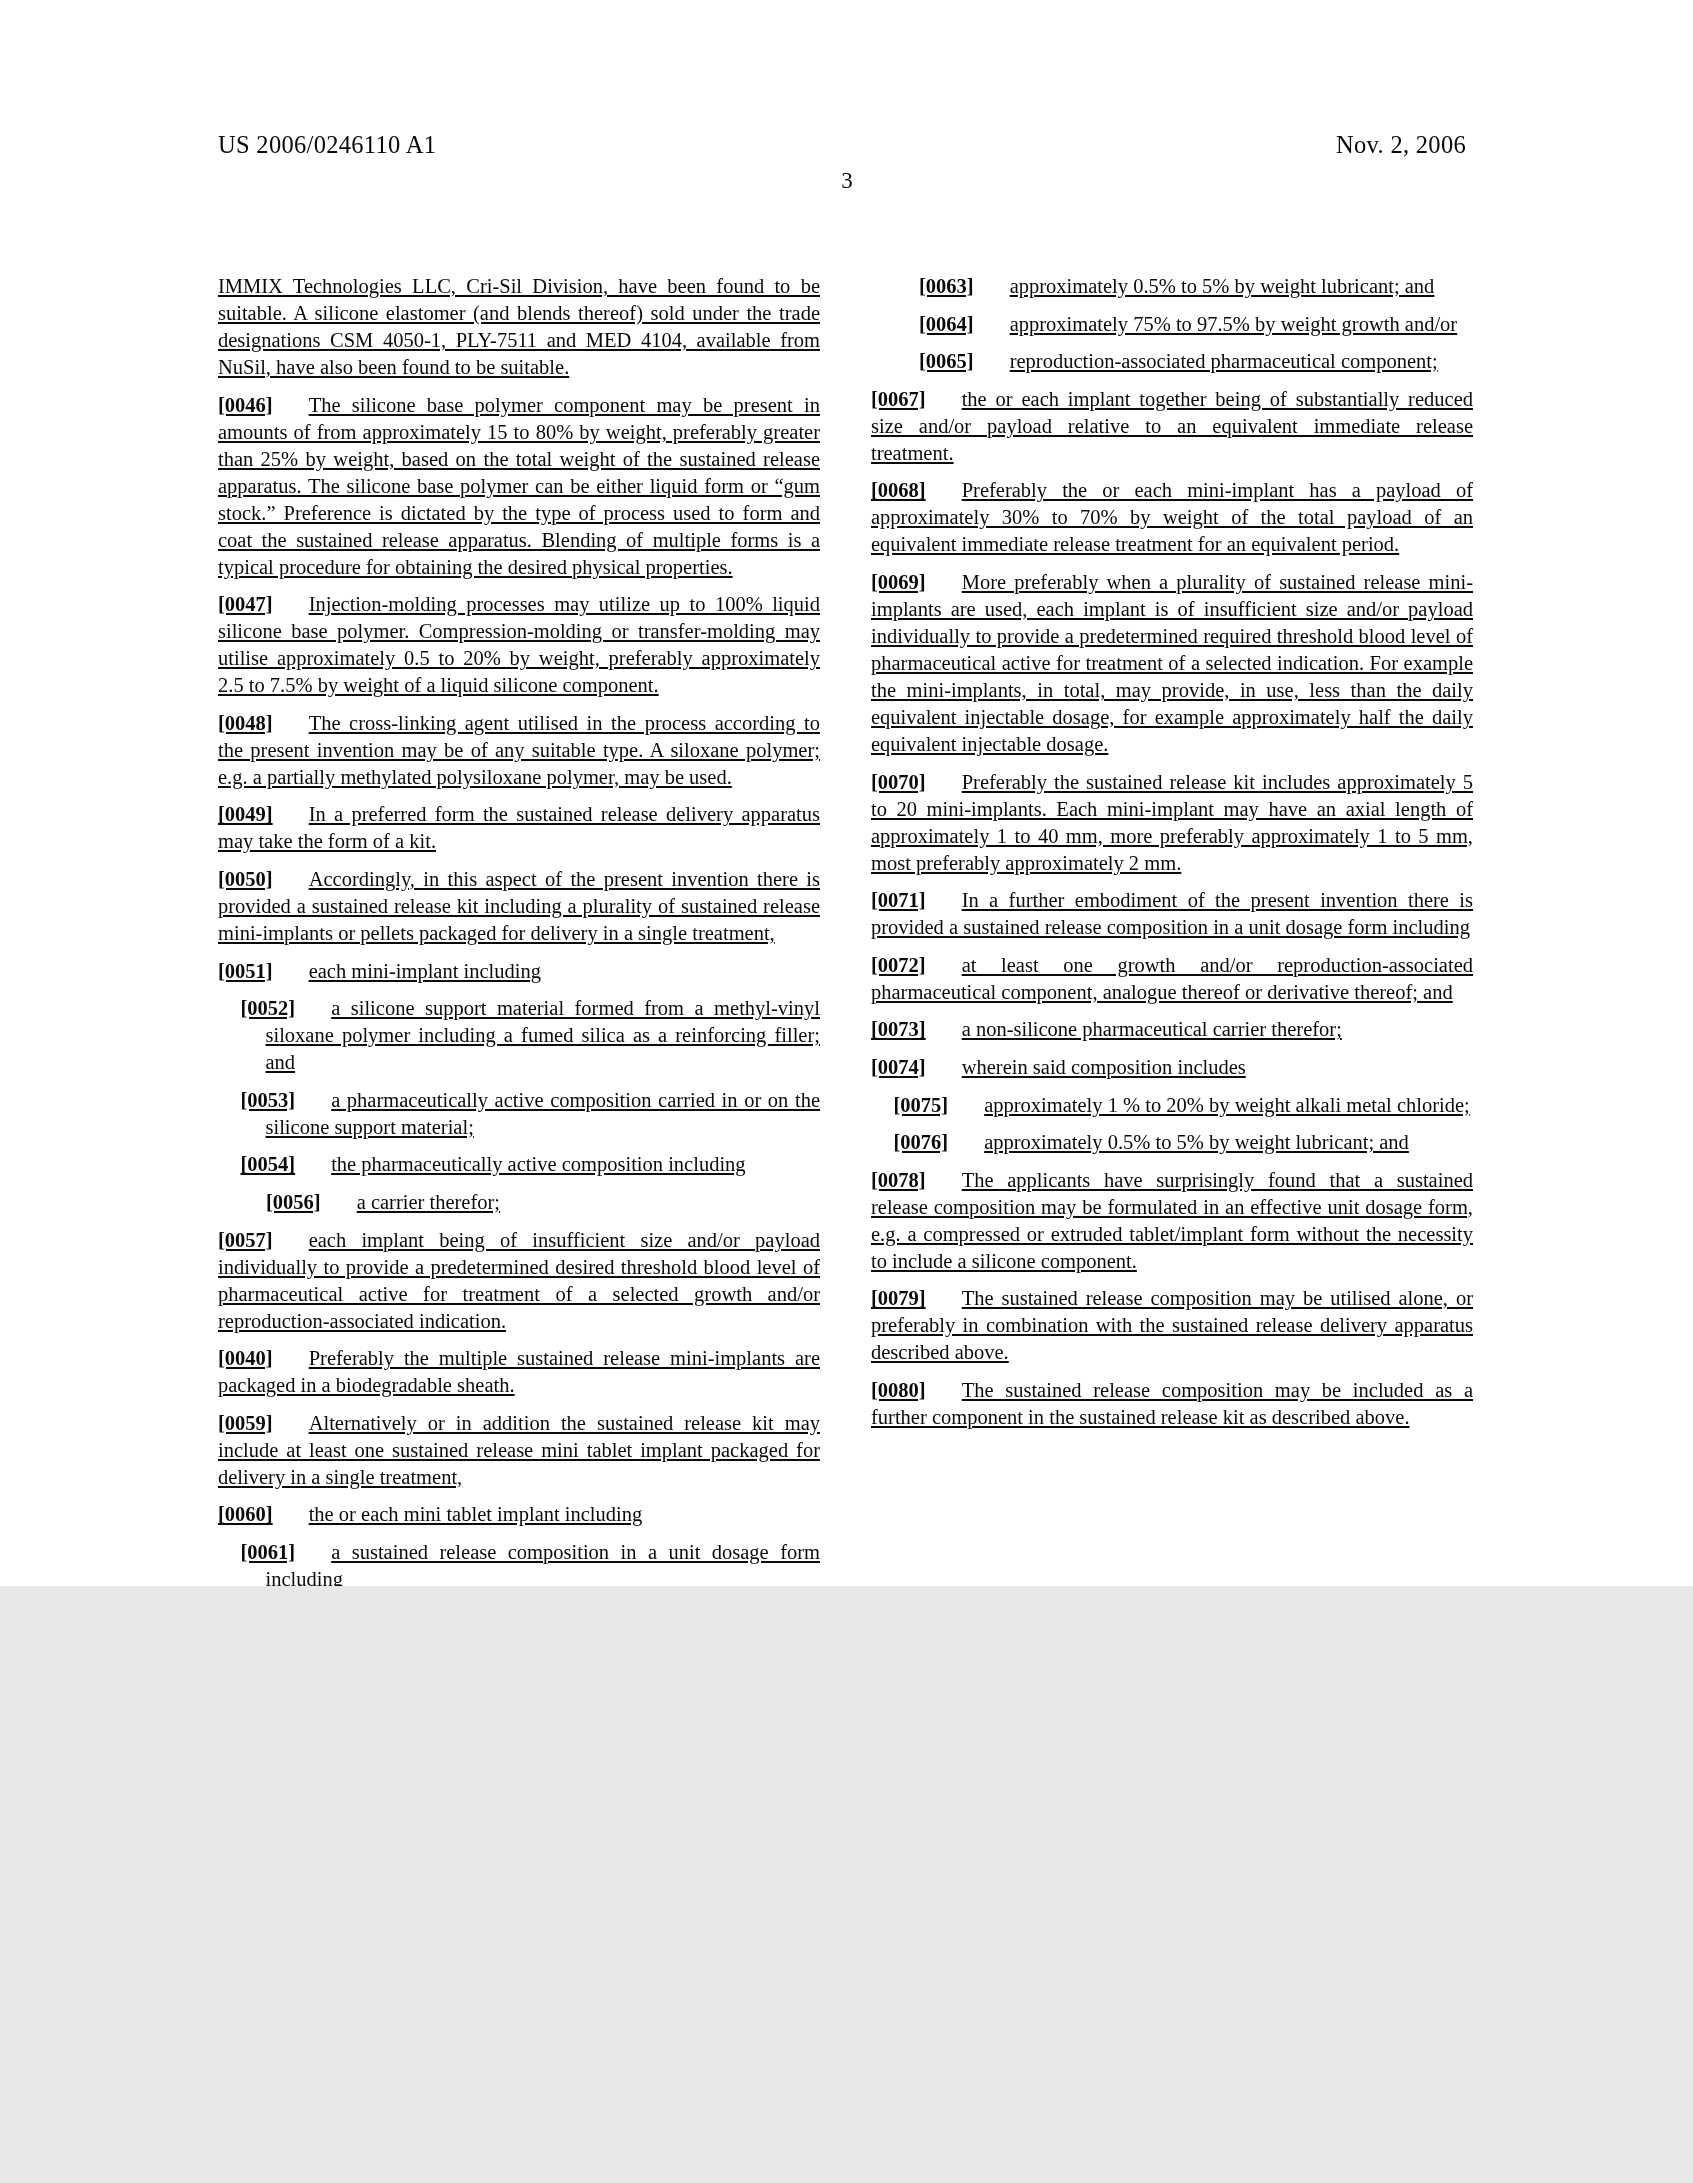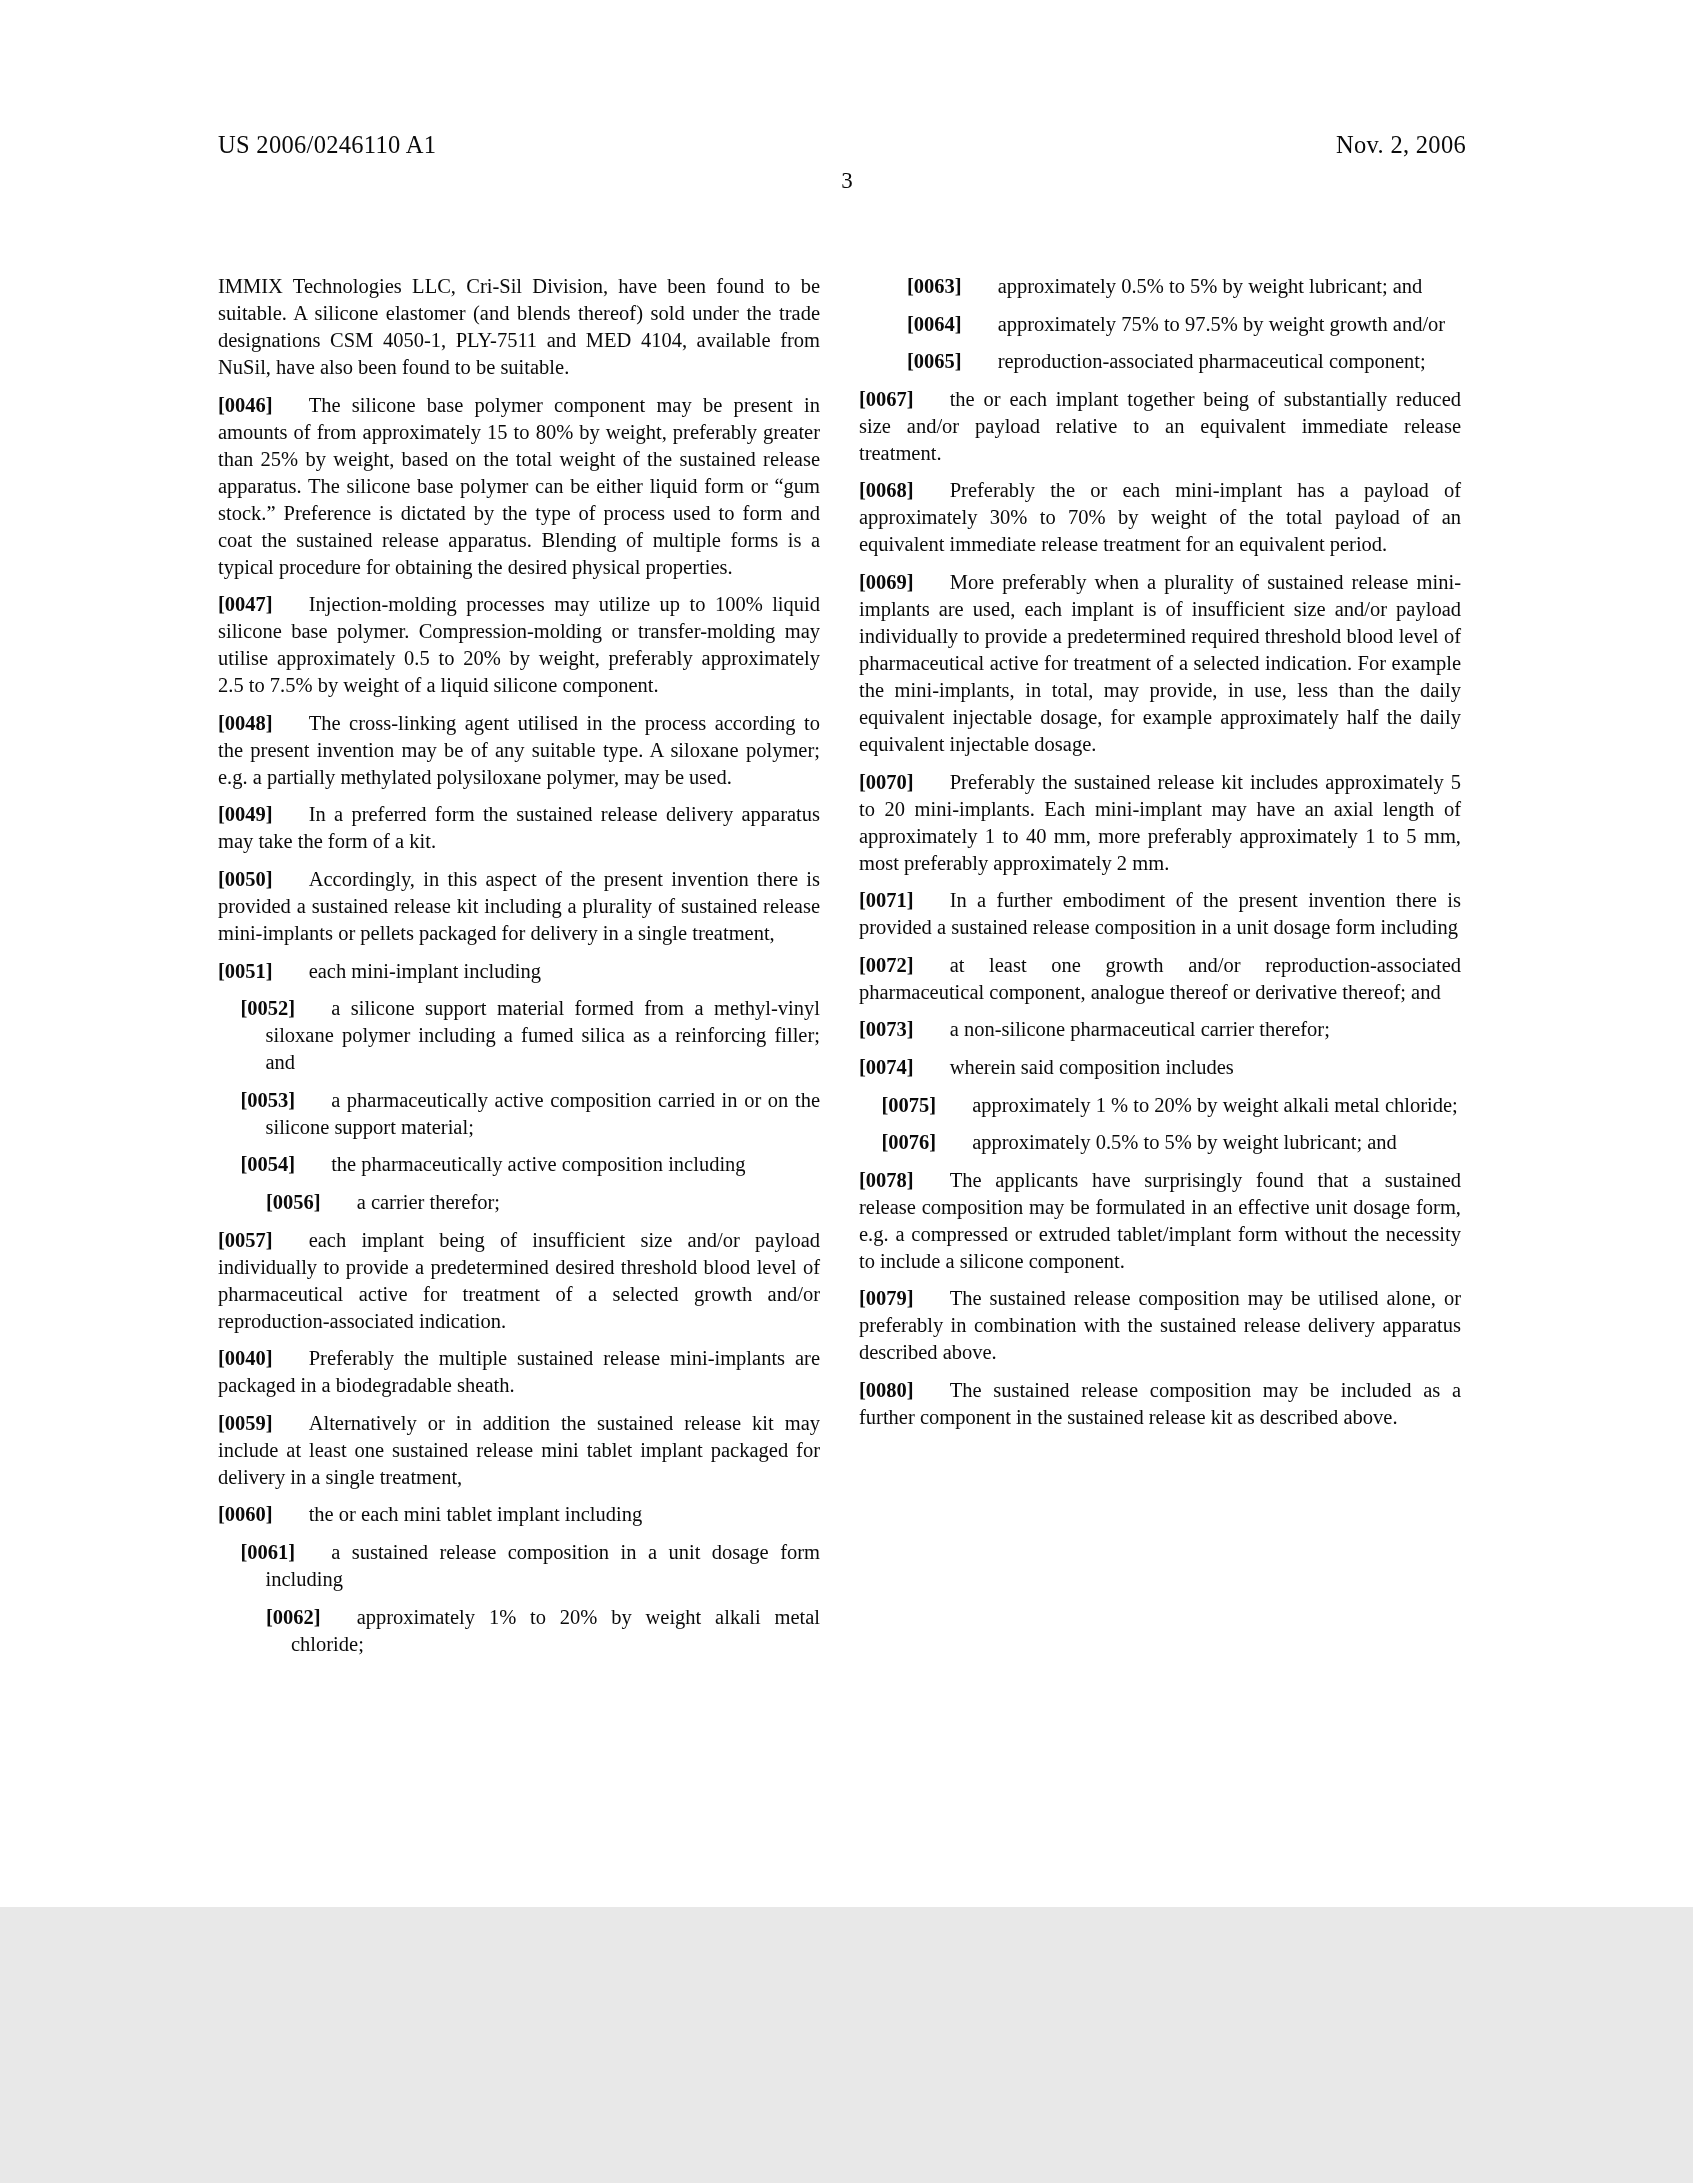--- a/index.html
+++ b/index.html
@@ -3,21 +3,21 @@
 <meta charset="utf-8">
 <style>
   html, body {
     margin: 0;
     padding: 0;
     background: #e8e8e8;
   }
   .page {
     position: relative;
     width: 1694px;
-    height: 1907px;
+    height: 1586px;
     background: #ffffff;
     color: #0a0a0a;
     font-family: "Liberation Serif", "DejaVu Serif", serif;
     overflow: hidden;
     margin: 0 auto;
   }
   .page-header {
     display: flex;
     justify-content: space-between;
     align-items: baseline;
@@ -27,23 +27,24 @@
     letter-spacing: 0.3px;
   }
   .page-number {
     text-align: center;
     font-size: 23px;
     line-height: 28px;
     margin-top: 8px;
   }
   .columns {
     display: flex;
-    gap: 39px;
+    gap: 51px;
     padding: 78px 218px 0 218px;
     box-sizing: border-box;
+    text-decoration: underline;
   }
   .column {
     width: 602px;
     flex: 0 0 602px;
     font-size: 20.5px;
     line-height: 27px;
   }
   .para {
     margin: 0 0 10.6px 0;
     text-align: justify;

